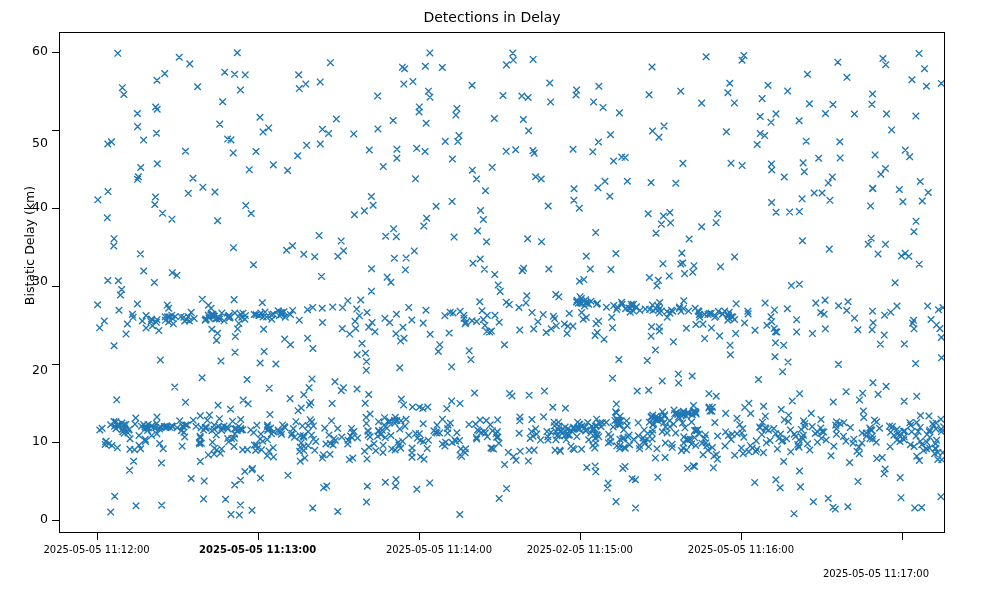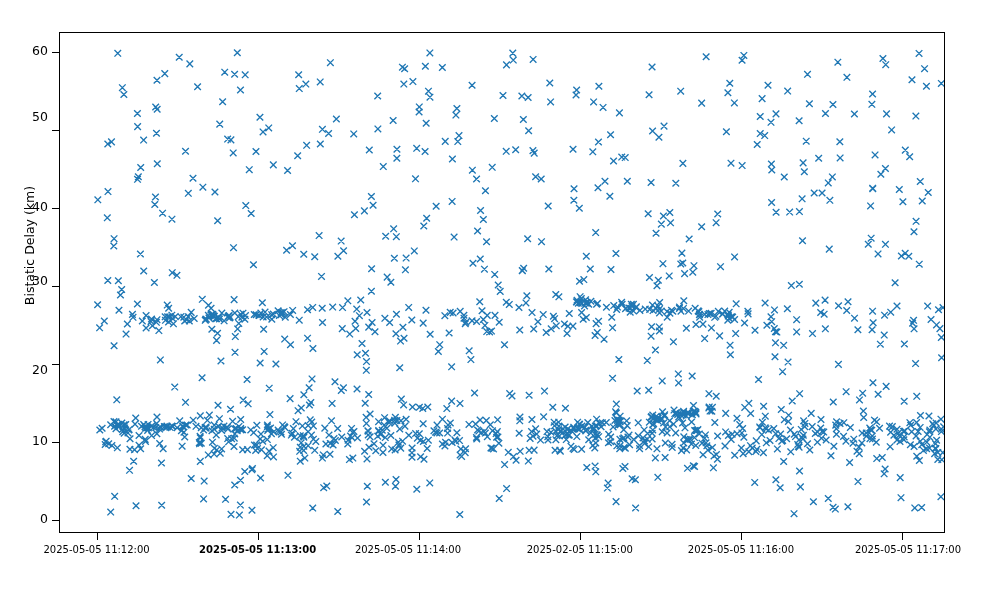--- a/index.html
+++ b/index.html
@@ -107,28 +107,29 @@
     color: #000000;
     transform: rotate(-90deg);
     transform-origin: center center;
   }
 </style>
 </head>
 <body>
 
 <div id="figure">
 
+  <div id="chart-title">Detections in Delay</div>
 
   <div id="ytick-labels">
       <div class="ytick-label" style="top: 513.495px;">0</div>
       <div class="ytick-label" style="top: 435.335px;">10</div>
       <div class="ytick-label" style="top: 364px;">20</div>
       <div class="ytick-label" style="top: 275px;">30</div>
       <div class="ytick-label" style="top: 200.858px;">40</div>
-      <div class="ytick-label" style="top: 111px;">50</div>
+      <div class="ytick-label" style="top: 137px;">50</div>
       <div class="ytick-label" style="top: 44.5398px;">60</div>
     </div>
   <div id="ytick-marks">
       <div class="ytick-mark" style="top: 520.495px;"></div>
       <div class="ytick-mark" style="top: 442.335px;"></div>
       <div class="ytick-mark" style="top: 364.176px;"></div>
       <div class="ytick-mark" style="top: 286.017px;"></div>
       <div class="ytick-mark" style="top: 207.858px;"></div>
       <div class="ytick-mark" style="top: 129.699px;"></div>
       <div class="ytick-mark" style="top: 51.5398px;"></div>
@@ -144,21 +145,21 @@
       <div class="xtick-mark" style="left: 96.5879px;"></div>
       <div class="xtick-mark" style="left: 257.679px;"></div>
       <div class="xtick-mark" style="left: 418.77px;"></div>
       <div class="xtick-mark" style="left: 579.861px;"></div>
       <div class="xtick-mark" style="left: 740.952px;"></div>
       <div class="xtick-mark" style="left: 902.042px;"></div>
     </div>
   <div id="xtick-labels">
       <div class="xtick-label" style="left: 96.5879px;">2025-05-05 11:12:00</div>
       <div class="xtick-label" style="left: 257.679px; font-weight: bold;">2025-05-05 11:13:00</div>
-      <div class="xtick-label" style="left: 408px;">2025-05-05 11:14:00</div>
+      <div class="xtick-label" style="left: 439px;">2025-05-05 11:14:00</div>
       <div class="xtick-label" style="left: 579.861px;">2025-02-05 11:15:00</div>
       <div class="xtick-label" style="left: 740.952px;">2025-05-05 11:16:00</div>
-      <div class="xtick-label" style="left: 908px;">2025-05-05 11:17:00</div>
+      <div class="xtick-label" style="left: 876px; margin-top: 24px;">2025-05-05 11:17:00</div>
     </div>
 
   <div id="yaxis-label">Bistatic Delay (km)</div>
 
 </div>
 
 </body></html>

